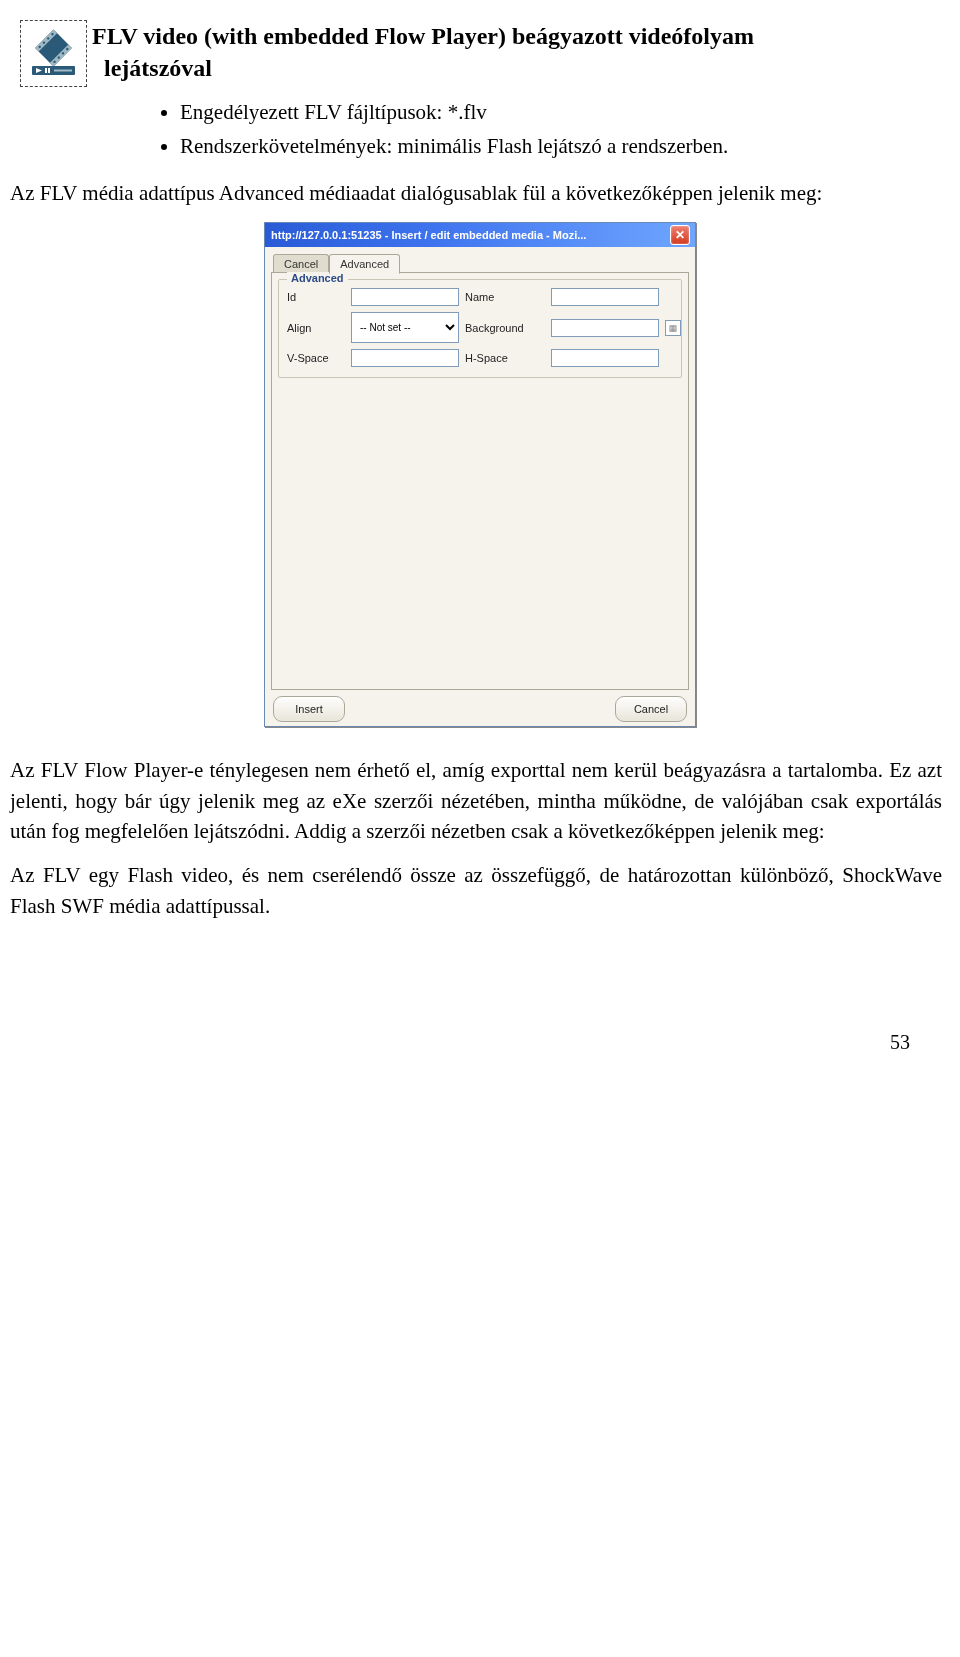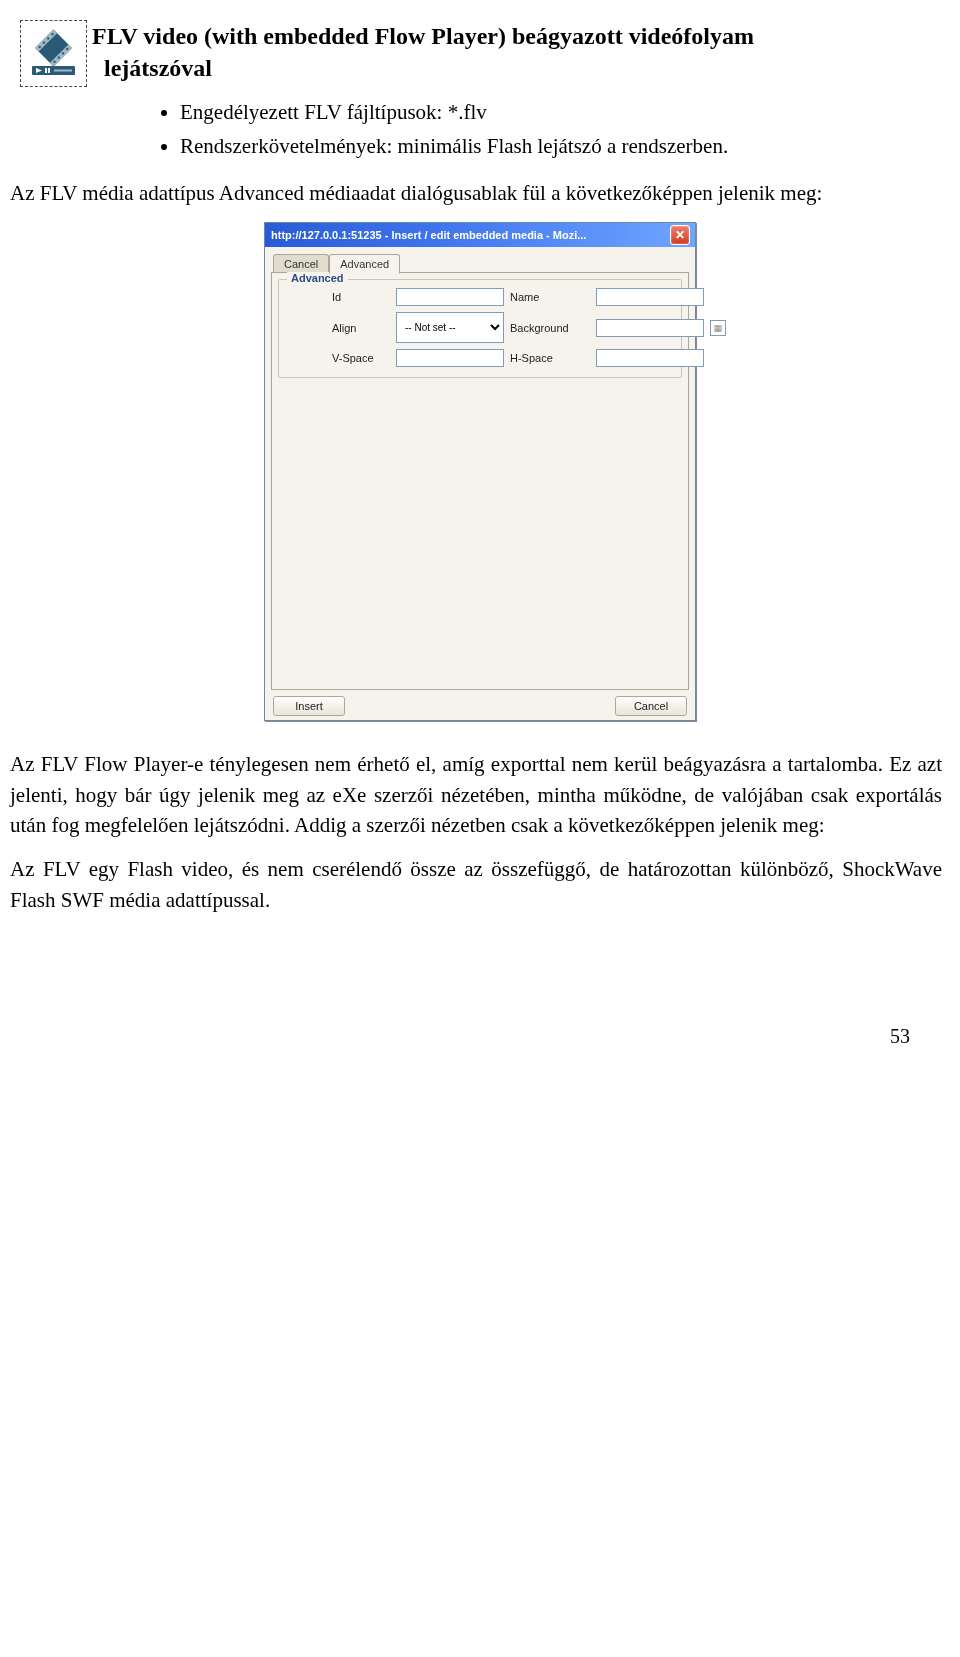--- a/index.html
+++ b/index.html
@@ -165,21 +165,20 @@
     color: #2b4a86;
     font-weight: bold;
   }
   .form-grid {
     display: grid;
     grid-template-columns: 58px 108px 80px 108px 20px;
     row-gap: 6px;
     column-gap: 6px;
     align-items: center;
     font-size: 11px;
-    margin-left: 45px;
   }
   .form-grid label {
     color: #222;
   }
   .text-input {
     height: 18px;
     border: 1px solid #7f9db9;
     background: #fff;
     box-sizing: border-box;
     width: 100%;
@@ -207,24 +206,24 @@
     font-size: 9px;
     color: #888;
   }
   .button-row {
     display: flex;
     justify-content: space-between;
     padding: 6px 2px 0 2px;
   }
   .win-btn {
     min-width: 72px;
-    height: 20px;
+    height: 26px;
     background: linear-gradient(#fefefe, #e8e5d8);
     border: 1px solid #aca899;
-    border-radius: 3px;
+    border-radius: 9px;
     font-family: Tahoma, Verdana, Arial, sans-serif;
     font-size: 11px;
     padding: 2px 14px;
     box-shadow: inset 0 0 1px #fff;
     color: #222;
   }
   .page-number {
     text-align: right;
     padding-right: 40px;
     font-size: 20px;

